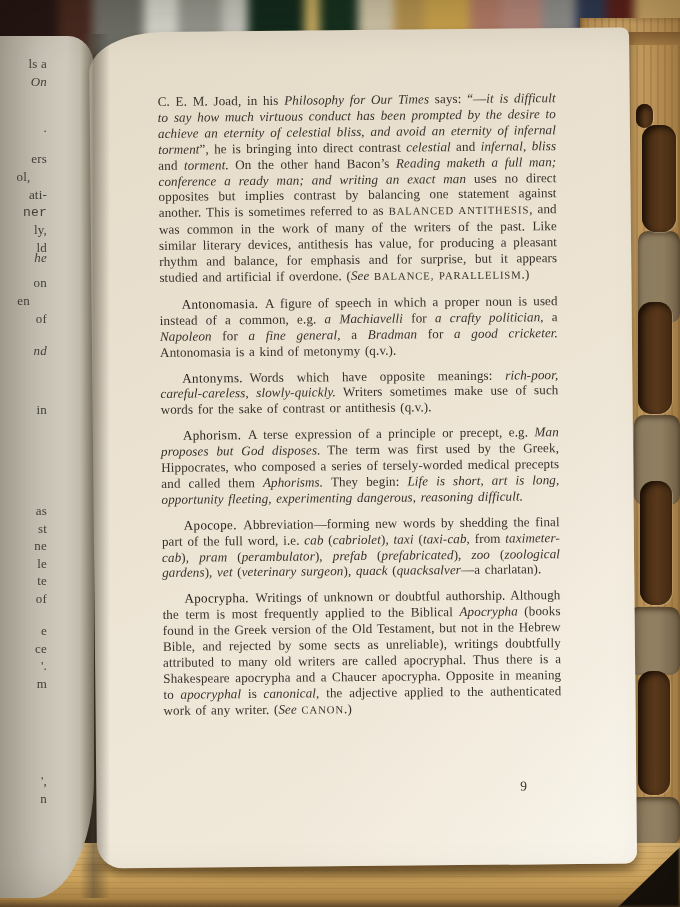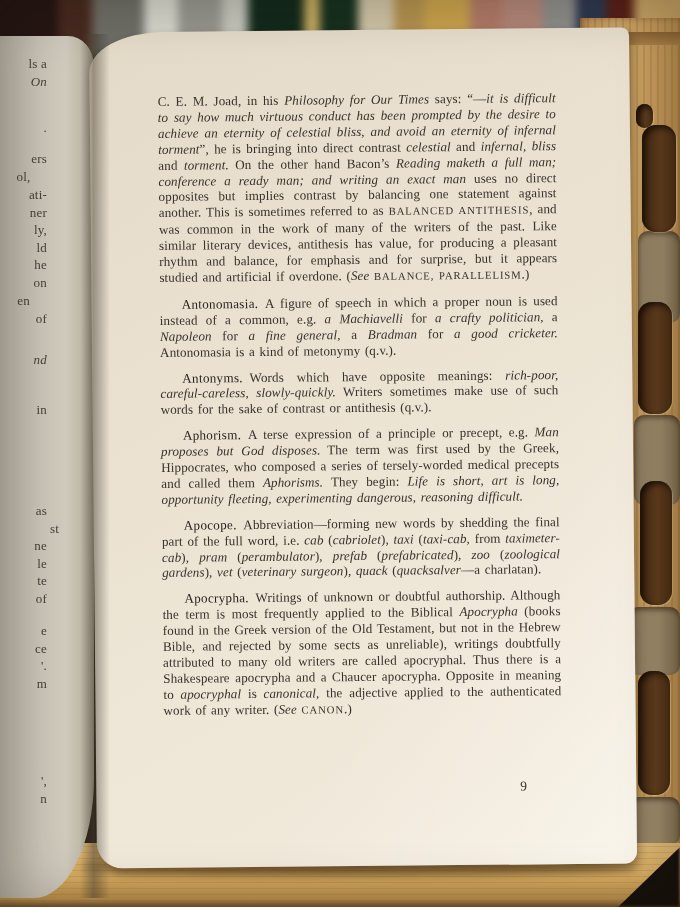--- a/index.html
+++ b/index.html
@@ -116,31 +116,31 @@
   <div class="dark-corner"></div>
 
   <div class="left-page">
     <div>
         <div class="frag" style="top: 20px;">ls a</div>
         <div class="frag it" style="top: 38px;">On</div>
         <div class="frag" style="top: 84px;">.</div>
         <div class="frag" style="top: 115px;">ers</div>
         <div class="frag" style="top: 133px; text-align: center;">ol,</div>
         <div class="frag" style="top: 151px;">ati-</div>
-        <div class="frag" style="top: 169px;">ner</div>
+        <div class="frag" style="top: 169px; font-family: Liberation Mono, monospace;">ner</div>
         <div class="frag" style="top: 186px;">ly,</div>
         <div class="frag" style="top: 204px;">ld</div>
-        <div class="frag" style="top: 221px;">he</div>
+        <div class="frag" style="top: 214px; font-style: italic;">he</div>
         <div class="frag" style="top: 239px;">on</div>
         <div class="frag" style="top: 257px; text-align: center;">en</div>
         <div class="frag" style="top: 275px;">of</div>
-        <div class="frag it" style="top: 316px;">nd</div>
+        <div class="frag it" style="top: 307px;">nd</div>
         <div class="frag" style="top: 366px; font-family: Liberation Serif, serif;">in</div>
         <div class="frag" style="top: 467px;">as</div>
-        <div class="frag" style="top: 485px; margin-left: 12px;">st</div>
+        <div class="frag" style="top: 485px;">st</div>
         <div class="frag" style="top: 502px;">ne</div>
         <div class="frag" style="top: 520px; font-family: Liberation Serif, serif;">le</div>
         <div class="frag" style="top: 537px;">te</div>
         <div class="frag" style="top: 555px;">of</div>
         <div class="frag" style="top: 587px;">e</div>
         <div class="frag" style="top: 605px; text-align: right;">ce</div>
         <div class="frag" style="top: 622px;">'.</div>
         <div class="frag" style="top: 640px;">m</div>
         <div class="frag" style="top: 737px;">',</div>
         <div class="frag" style="top: 755px;">n</div>

